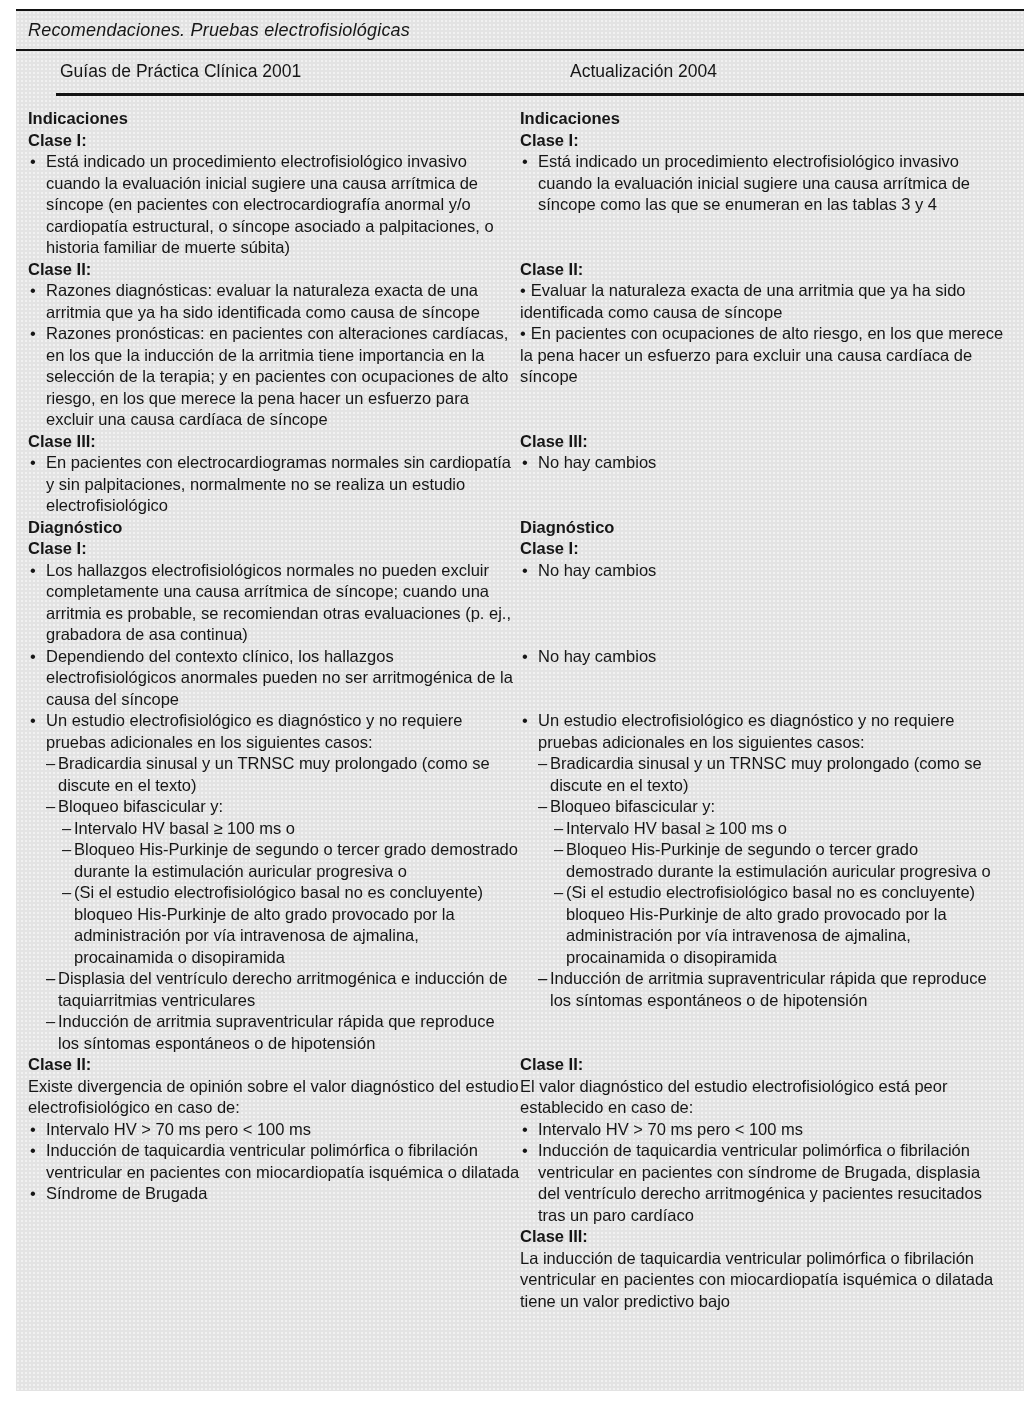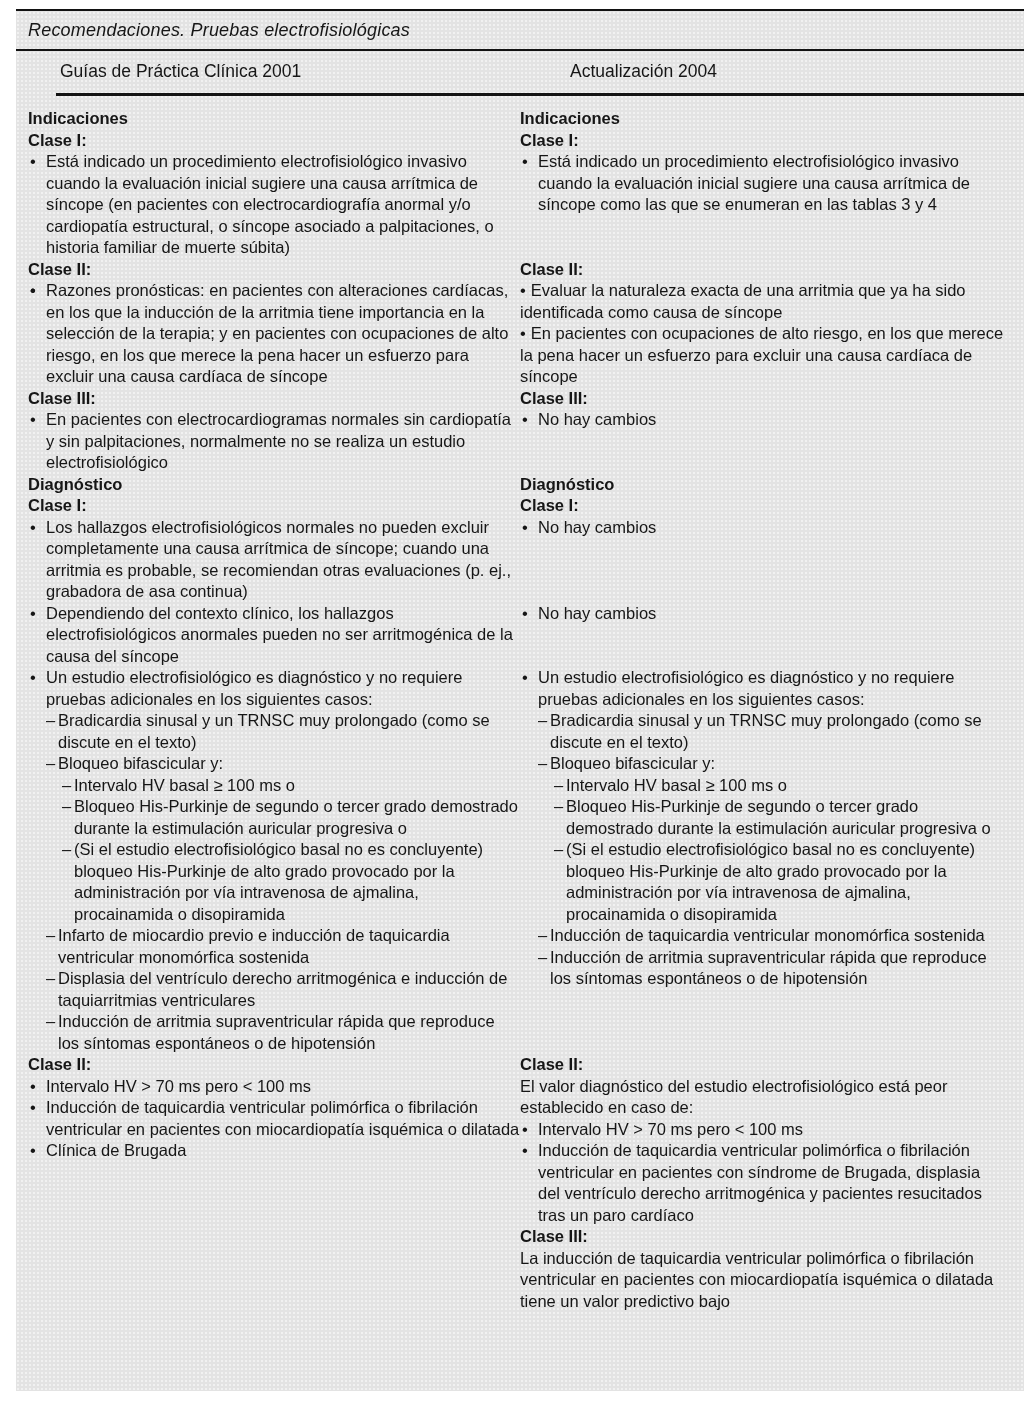--- a/index.html
+++ b/index.html
@@ -61,21 +61,21 @@
         </div>
         <div class="cell">
           <div class="h">Indicaciones</div>
           <div class="h">Clase I:</div>
           <div class="li b1"><span class="mk">•</span><span>Está indicado un procedimiento electrofisiológico invasivo cuando la evaluación inicial sugiere una causa arrítmica de síncope como las que se enumeran en las tablas 3 y 4</span></div>
         </div>
       </div>
       <div class="row">
         <div class="cell">
           <div class="h">Clase II:</div>
-          <div class="li b1"><span class="mk">•</span></div>
+          <div class="li b1"><span class="mk">•</span><span>Razones diagnósticas: evaluar la naturaleza exacta de una arritmia que ya ha sido identificada como causa de síncope</span></div>
           <div class="li b1"><span class="mk">•</span><span>Razones pronósticas: en pacientes con alteraciones cardíacas, en los que la inducción de la arritmia tiene importancia en la selección de la terapia; y en pacientes con ocupaciones de alto riesgo, en los que merece la pena hacer un esfuerzo para excluir una causa cardíaca de síncope</span></div>
         </div>
         <div class="cell">
           <div class="h">Clase II:</div>
           <div class="li b1f"><span class="mk">•</span><span>Evaluar la naturaleza exacta de una arritmia que ya ha sido identificada como causa de síncope</span></div>
           <div class="li b1f"><span class="mk">•</span><span>En pacientes con ocupaciones de alto riesgo, en los que merece la pena hacer un esfuerzo para excluir una causa cardíaca de síncope</span></div>
         </div>
       </div>
       <div class="row">
         <div class="cell">
@@ -114,41 +114,42 @@
         </div>
       </div>
       <div class="row">
         <div class="cell">
           <div class="li b1"><span class="mk">•</span><span>Un estudio electrofisiológico es diagnóstico y no requiere pruebas adicionales en los siguientes casos:</span></div>
           <div class="li d2"><span class="mk">–</span><span>Bradicardia sinusal y un TRNSC muy prolongado (como se discute en el texto)</span></div>
           <div class="li d2"><span class="mk">–</span><span>Bloqueo bifascicular y:</span></div>
           <div class="li d3"><span class="mk">–</span><span>Intervalo HV basal ≥ 100 ms o</span></div>
           <div class="li d3"><span class="mk">–</span><span>Bloqueo His-Purkinje de segundo o tercer grado demostrado durante la estimulación auricular progresiva o</span></div>
           <div class="li d3"><span class="mk">–</span><span>(Si el estudio electrofisiológico basal no es concluyente) bloqueo His-Purkinje de alto grado provocado por la administración por vía intravenosa de ajmalina, procainamida o disopiramida</span></div>
-          <div class="li d2"><span class="mk">–</span><span>Infarto de miocardio previo e inducción de taquicardia ventricular monomórfica sostenida</span></div>
+          <div class="li d2"><span class="mk">–</span></div>
           <div class="li d2"><span class="mk">–</span><span>Displasia del ventrículo derecho arritmogénica e inducción de taquiarritmias ventriculares</span></div>
           <div class="li d2"><span class="mk">–</span><span>Inducción de arritmia supraventricular rápida que reproduce los síntomas espontáneos o de hipotensión</span></div>
         </div>
         <div class="cell">
           <div class="li b1"><span class="mk">•</span><span>Un estudio electrofisiológico es diagnóstico y no requiere pruebas adicionales en los siguientes casos:</span></div>
           <div class="li d2"><span class="mk">–</span><span>Bradicardia sinusal y un TRNSC muy prolongado (como se discute en el texto)</span></div>
           <div class="li d2"><span class="mk">–</span><span>Bloqueo bifascicular y:</span></div>
           <div class="li d3"><span class="mk">–</span><span>Intervalo HV basal ≥ 100 ms o</span></div>
           <div class="li d3"><span class="mk">–</span><span>Bloqueo His-Purkinje de segundo o tercer grado demostrado durante la estimulación auricular progresiva o</span></div>
           <div class="li d3"><span class="mk">–</span><span>(Si el estudio electrofisiológico basal no es concluyente) bloqueo His-Purkinje de alto grado provocado por la administración por vía intravenosa de ajmalina, procainamida o disopiramida</span></div>
-          <div class="li d2"><span class="mk">–</span><span>Inducción de taquicardia ventricular monomórfica sostenida</span></div>
+          <div class="li d2"><span class="mk">–</span></div>
           <div class="li d2"><span class="mk">–</span><span>Inducción de arritmia supraventricular rápida que reproduce los síntomas espontáneos o de hipotensión</span></div>
         </div>
       </div>
       <div class="row">
         <div class="cell">
           <div class="h">Clase II:</div>
+          <div class="p">Existe divergencia de opinión sobre el valor diagnóstico del estudio electrofisiológico en caso de:</div>
           <div class="li b1"><span class="mk">•</span><span>Intervalo HV &gt; 70 ms pero &lt; 100 ms</span></div>
           <div class="li b1"><span class="mk">•</span><span>Inducción de taquicardia ventricular polimórfica o fibrilación ventricular en pacientes con miocardiopatía isquémica o dilatada</span></div>
-          <div class="li b1"><span class="mk">•</span><span>Clínica de Brugada</span></div>
+          <div class="li b1"><span class="mk">•</span><span>Síndrome de Brugada</span></div>
         </div>
         <div class="cell">
           <div class="h">Clase II:</div>
           <div class="p">El valor diagnóstico del estudio electrofisiológico está peor establecido en caso de:</div>
           <div class="li b1"><span class="mk">•</span><span>Intervalo HV &gt; 70 ms pero &lt; 100 ms</span></div>
           <div class="li b1"><span class="mk">•</span><span>Inducción de taquicardia ventricular polimórfica o fibrilación ventricular en pacientes con síndrome de Brugada, displasia del ventrículo derecho arritmogénica y pacientes resucitados tras un paro cardíaco</span></div>
           <div class="h">Clase III:</div>
           <div class="p">La inducción de taquicardia ventricular polimórfica o fibrilación ventricular en pacientes con miocardiopatía isquémica o dilatada tiene un valor predictivo bajo</div>
         </div>
       </div>

